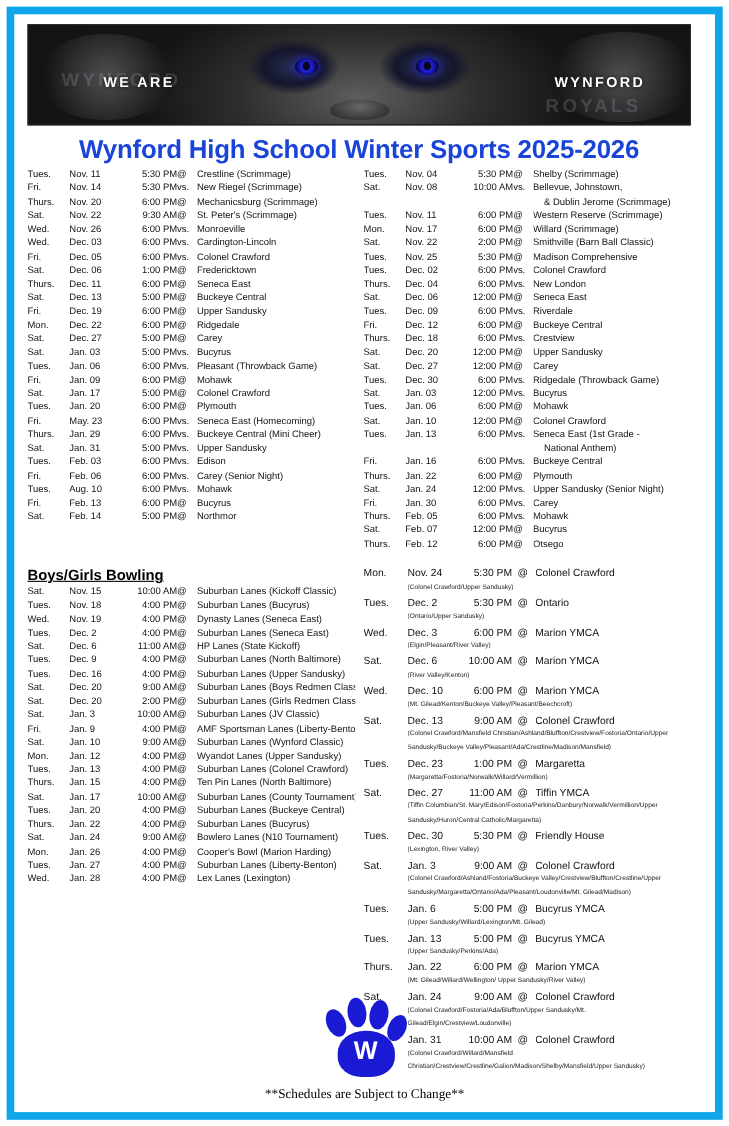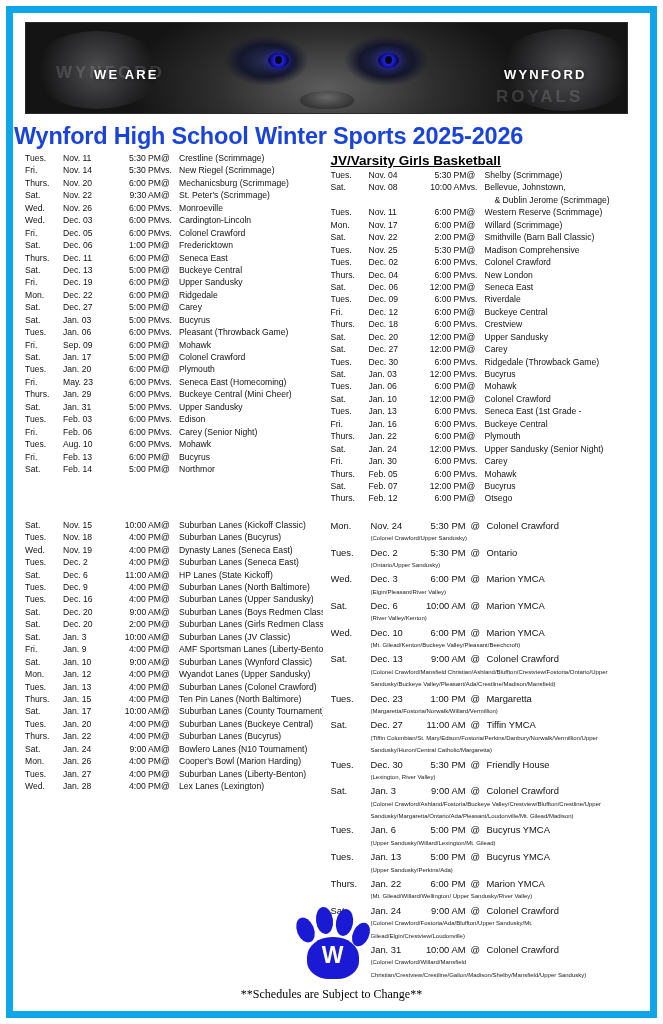--- a/index.html
+++ b/index.html
@@ -94,20 +94,21 @@
   #we-are      { left: 68px;  top: 44px; }
   #wynford-r   { left: 478px; top: 44px; }
   .smoke {
     position: absolute;
     border-radius: 50%;
     background: radial-gradient(circle, rgba(215,215,225,.30) 0%, rgba(180,180,195,.10) 55%, transparent 75%);
   }
 
   
   #title {
+    text-align: center;
     color: #1a44d8;
     font-size: 23.5px;
     font-weight: 700;
     letter-spacing: -.2px;
     margin-top: 9px;
     margin-bottom: 3px;
     font-family: "Liberation Sans", sans-serif;
   }
 
   
@@ -337,21 +338,21 @@
               </tr>
               <tr>
                 <td class="day">Tues.</td>
                 <td class="date">Jan. 06</td>
                 <td class="time">6:00 PM</td>
                 <td class="loc">vs.</td>
                 <td class="opp">Pleasant (Throwback Game)</td>
               </tr>
               <tr>
                 <td class="day">Fri.</td>
-                <td class="date">Sep. 09</td>
+                <td class="date">Jan. 09</td>
                 <td class="time">6:00 PM</td>
                 <td class="loc">@</td>
                 <td class="opp">Mohawk</td>
               </tr>
               <tr>
                 <td class="day">Sat.</td>
                 <td class="date">Jan. 17</td>
                 <td class="time">5:00 PM</td>
                 <td class="loc">@</td>
                 <td class="opp">Colonel Crawford</td>
@@ -416,21 +417,20 @@
                 <td class="day">Sat.</td>
                 <td class="date">Feb. 14</td>
                 <td class="time">5:00 PM</td>
                 <td class="loc">@</td>
                 <td class="opp">Northmor</td>
               </tr>
             </tbody>
           </table>
       </div>
       <div class="col col-right">
-        <h2 class="section">JV/Varsity Girls Basketball</h2>
         <table class="sched" id="tbl-girls">
             <tbody>
               <tr>
                 <td class="day">Tues.</td>
                 <td class="date">Nov. 04</td>
                 <td class="time">5:30 PM</td>
                 <td class="loc">@</td>
                 <td class="opp">Shelby (Scrimmage)</td>
               </tr>
               <tr>
@@ -555,20 +555,24 @@
                 <td class="time">12:00 PM</td>
                 <td class="loc">@</td>
                 <td class="opp">Colonel Crawford</td>
               </tr>
               <tr>
                 <td class="day">Tues.</td>
                 <td class="date">Jan. 13</td>
                 <td class="time">6:00 PM</td>
                 <td class="loc">vs.</td>
                 <td class="opp">Seneca East (1st Grade -</td>
+              </tr>
+              <tr>
+                <td colspan="4"></td>
+                <td class="opp cont" style="padding-left: 10px;">National Anthem)</td>
               </tr>
               <tr>
                 <td class="day">Fri.</td>
                 <td class="date">Jan. 16</td>
                 <td class="time">6:00 PM</td>
                 <td class="loc">vs.</td>
                 <td class="opp">Buckeye Central</td>
               </tr>
               <tr>
                 <td class="day">Thurs.</td>
@@ -612,20 +616,21 @@
                 <td class="loc">@</td>
                 <td class="opp">Otsego</td>
               </tr>
             </tbody>
           </table>
       </div>
     </div>
 
     <div id="cols2" style="display:flex;padding:0 11px;margin-top:14px;">
       <div class="col col-left">
+        <h2 class="section">Boys/Girls Bowling</h2>
         <table class="sched" id="tbl-bowling">
             <tbody>
               <tr>
                 <td class="day">Sat.</td>
                 <td class="date">Nov. 15</td>
                 <td class="time">10:00 AM</td>
                 <td class="loc">@</td>
                 <td class="opp">Suburban Lanes (Kickoff Classic)</td>
               </tr>
               <tr>

